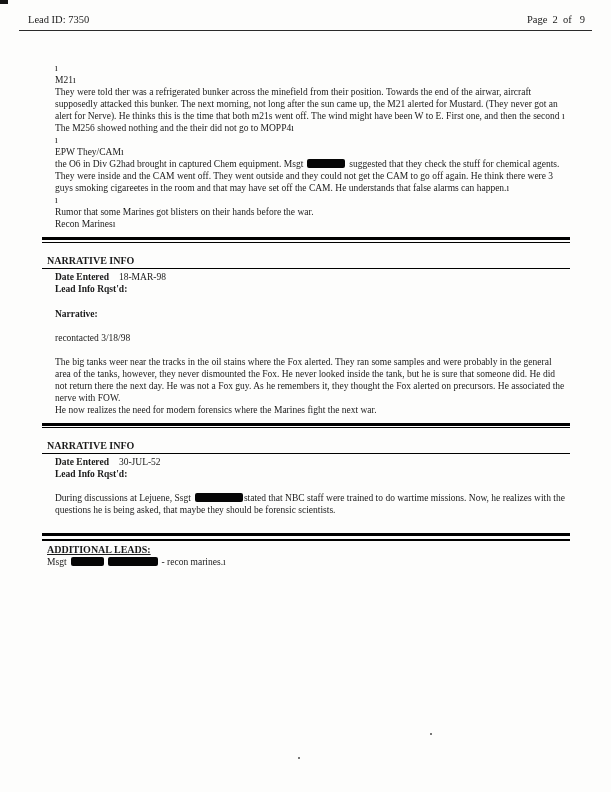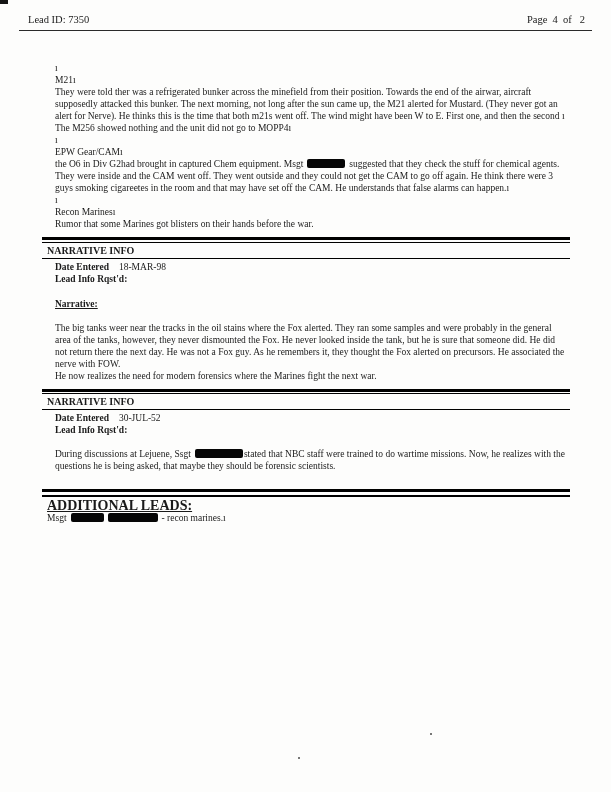--- a/index.html
+++ b/index.html
@@ -29,75 +29,76 @@
   .rw38 { width:38px; } .rw48 { width:48px; } .rw33 { width:33px; margin-right:2px; }
   .rw50 { width:50px; margin-left:2px; } .rw45 { width:45px; }
 
   .rule-block { margin-left:-13px; width:528px; }
   .rule-thick { height:3px; background:#000; }
   .rule-thin { height:1px; background:#000; margin-top:1.5px; }
   .rule-thick2 { height:2.5px; background:#000; }
   .rule-gap { height:3px; }
 
   .section { margin-top:7px; }
-  .section-title { font-weight:bold; font-size:10px; margin-left:-8px; margin-top:2px; }
+  .section-title { font-weight:bold; font-size:10px; margin-left:-8px; margin-top:12px; }
   .title-rule { margin-left:-13px; width:528px; height:1px; background:#000; margin-top:1px; }
   .meta-row { margin-top:2px; }
   .meta-value { margin-left:10px;margin-top:45px; }
-  .narrative-label { font-weight:bold; margin-top:13px;text-decoration:underline; }
+  .narrative-label { font-weight:bold; margin-top:13px; }
   .spaced { margin-top:12px; }
   .narrative-mark { font-size:7px; color:#333; position:relative; top:-4px; margin-left:14px; }
   .leads-section { margin-top:17px; margin-left:-8px; }
-  .leads-title { font-weight:bold; font-size:14px; text-decoration:underline; margin-top:3px; }
+  .leads-title { font-weight:bold; font-size:10px; text-decoration:underline; margin-top:3px; }
 
   .speck { position:absolute; background:#4a4a4a; border-radius:50%; }
   .speck1 { left:298px; top:757px; width:2px; height:2px; }
   .speck2 { left:430px; top:733px; width:2px; height:2px; }
 </style>
 </head>
 <body>
 
 <div class="page">
   <div class="corner-artifact"></div>
 
   <div class="header-row">
     <span>Lead ID: 7350</span>
-    <span>Page  4  of   2</span>
+    <span>Page  2  of   9</span>
   </div>
   <div class="header-rule"></div>
 
   <div class="content">
 
     <div class="line">ı</div>
     <div class="line">M21ı</div>
     <div>They were told ther was a refrigerated bunker across the minefield from their position. Towards the end of the airwar, aircraft supposedly attacked this bunker. The next morning, not long after the sun came up, the M21 alerted for Mustard.  (They never got an alert for Nerve). He thinks this is the time that both m21s went off. The wind might have been W to E.  First one, and then the second ı</div>
-    <div class="line">The M256 showed nothing and the unit did not go to MOPP4ı</div>
+    <div class="line">The M256 showed nothing and the their did not go to MOPP4ı</div>
 
     <div class="line">ı</div>
-    <div class="line">EPW Gear/CAMı</div>
+    <div class="line">EPW They/CAMı</div>
     <div>
       <span>the O6 in Div G2had brought in captured Chem equipment. Msgt</span><span class="redaction rw38"></span><span>suggested that they check the stuff for chemical agents.  They were inside and the CAM went off.  They went outside and they could not get the CAM to go off again.  He think there were 3 guys smoking cigareetes in the room and that may have set off the CAM.  He understands that false alarms can happen.ı</span>
     </div>
 
     <div class="line">ı</div>
+    <div class="line">Rumor that some Marines got blisters on their hands before the war.</div>
     <div class="line">Recon Marinesı</div>
-    <div class="line">Rumor that some Marines got blisters on their hands before the war.</div>
 
     <div class="section">
       <div class="rule-block">
         <div class="rule-thick"></div>
         <div class="rule-thin"></div>
       </div>
       <div class="section-title">NARRATIVE INFO</div>
       <div class="title-rule"></div>
       <div class="meta-row">
         <span class="b">Date Entered</span><span class="meta-value">18-MAR-98</span>
       </div>
       <div class="line b">Lead Info Rqst'd:</div>
       <div class="line narrative-label">Narrative:</div>
+      <div class="line spaced">recontacted 3/18/98</div>
       <div class="spaced">The big tanks weer near the tracks in the oil stains where the Fox alerted. They ran some samples and were probably in the general area of the tanks, however, they never dismounted the Fox.  He never looked inside the tank, but he is sure that someone did.  He did not return there the next day.  He was not a Fox guy.  As he remembers it, they thought the Fox alerted on precursors.  He associated the nerve with FOW.</div>
       <div class="line">He now realizes the need for modern forensics where  the Marines fight the next war.</div>
     </div>
 
     <div class="section">
       <div class="rule-block">
         <div class="rule-thick"></div>
         <div class="rule-thin"></div>
       </div>
       <div class="section-title">NARRATIVE INFO</div>

